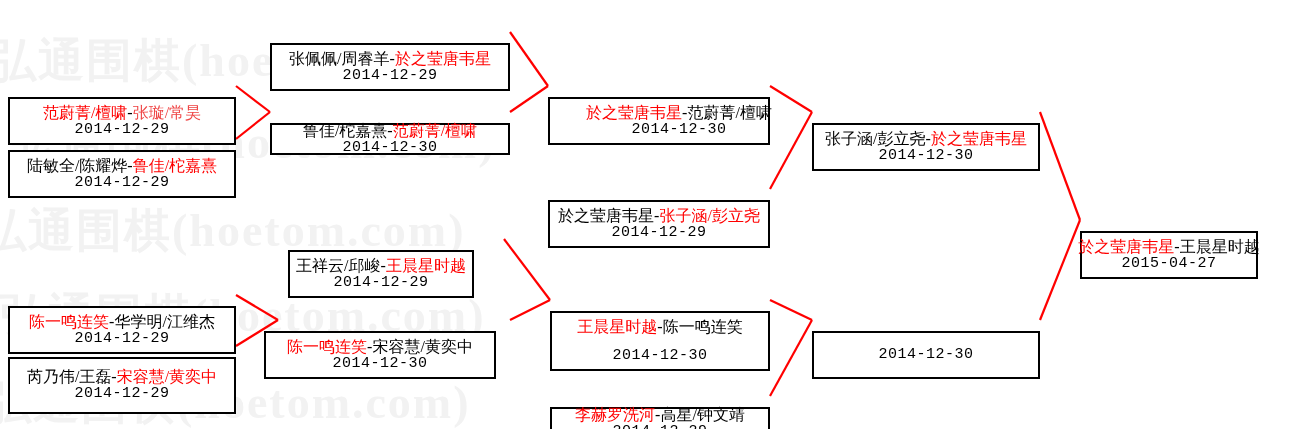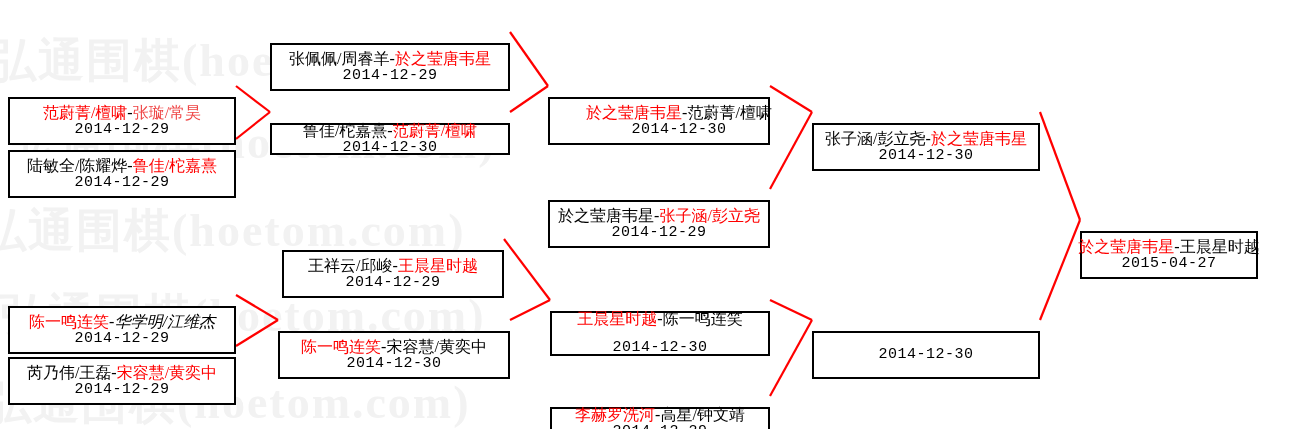--- a/index.html
+++ b/index.html
@@ -102,37 +102,37 @@
       <div class="match-date">2014-12-29</div>
     </div>
     <div class="match-box" style="left: 812px; top: 88px; width: 228px; height: 48px; border-color: rgb(0, 0, 0);">
       <div class="match-line"><span class="loser" style="color: rgb(0, 0, 0);">张子涵/彭立尧</span><span class="sep">-</span><span class="winner" style="color: rgb(255, 0, 0);">於之莹唐韦星</span></div>
       <div class="match-date">2014-12-30</div>
     </div>
     <div class="match-box" style="left: 1080px; top: 196px; width: 178px; height: 48px; border-color: rgb(0, 0, 0);">
       <div class="match-line"><span class="winner" style="color: rgb(255, 0, 0);">於之莹唐韦星</span><span class="sep">-</span><span class="loser" style="color: rgb(0, 0, 0);">王晨星时越</span></div>
       <div class="match-date">2015-04-27</div>
     </div>
-    <div class="match-box" style="left: 282px; top: 215px; width: 222px; height: 48px; border-color: rgb(0, 0, 0);">
+    <div class="match-box" style="left: 288px; top: 215px; width: 186px; height: 48px; border-color: rgb(0, 0, 0);">
       <div class="match-line"><span class="loser" style="color: rgb(0, 0, 0);">王祥云/邱峻</span><span class="sep">-</span><span class="winner" style="color: rgb(255, 0, 0);">王晨星时越</span></div>
       <div class="match-date">2014-12-29</div>
     </div>
     <div class="match-box" style="left: 8px; top: 271px; width: 228px; height: 48px; border-color: rgb(0, 0, 0);">
-      <div class="match-line"><span class="winner" style="color: rgb(255, 0, 0);">陈一鸣连笑</span><span class="sep">-</span><span class="loser" style="color: rgb(0, 0, 0); font-style: italic;">华学明/江维杰</span></div>
+      <div class="match-line"><span class="winner" style="color: rgb(255, 0, 0);">陈一鸣连笑</span><span class="sep">-</span><span class="loser" style="color: rgb(0, 0, 0);">华学明/江维杰</span></div>
       <div class="match-date">2014-12-29</div>
     </div>
-    <div class="match-box" style="left: 8px; top: 322px; width: 228px; height: 48px; border-color: rgb(0, 0, 0);">
+    <div class="match-box" style="left: 8px; top: 322px; width: 228px; height: 57px; border-color: rgb(0, 0, 0);">
       <div class="match-line"><span class="loser" style="color: rgb(0, 0, 0);">芮乃伟/王磊</span><span class="sep">-</span><span class="winner" style="color: rgb(255, 0, 0);">宋容慧/黄奕中</span></div>
       <div class="match-date">2014-12-29</div>
     </div>
-    <div class="match-box" style="left: 278px; top: 296px; width: 232px; height: 48px; border-color: rgb(0, 0, 0);">
+    <div class="match-box" style="left: 264px; top: 296px; width: 232px; height: 48px; border-color: rgb(0, 0, 0);">
       <div class="match-line"><span class="winner" style="color: rgb(255, 0, 0);">陈一鸣连笑</span><span class="sep">-</span><span class="loser" style="color: rgb(0, 0, 0);">宋容慧/黄奕中</span></div>
       <div class="match-date">2014-12-30</div>
     </div>
-    <div class="match-box" style="left: 550px; top: 276px; width: 220px; height: 45px; border-color: rgb(0, 0, 0); gap: 12px;">
+    <div class="match-box" style="left: 550px; top: 276px; width: 220px; height: 60px; border-color: rgb(0, 0, 0); gap: 12px;">
       <div class="match-line"><span class="winner" style="color: rgb(255, 0, 0);">王晨星时越</span><span class="sep">-</span><span class="loser" style="color: rgb(0, 0, 0);">陈一鸣连笑</span></div>
       <div class="match-date">2014-12-30</div>
     </div>
     <div class="match-box" style="left: 550px; top: 372px; width: 220px; height: 32px; border-color: rgb(0, 0, 0);">
       <div class="match-line"><span class="winner" style="color: rgb(255, 0, 0);">李赫罗洗河</span><span class="sep">-</span><span class="loser" style="color: rgb(0, 0, 0);">高星/钟文靖</span></div>
       <div class="match-date">2014-12-29</div>
     </div>
     <div class="match-box" style="left: 812px; top: 296px; width: 228px; height: 48px; border-color: rgb(0, 0, 0);">
       <div class="match-date">2014-12-30</div>
     </div>

